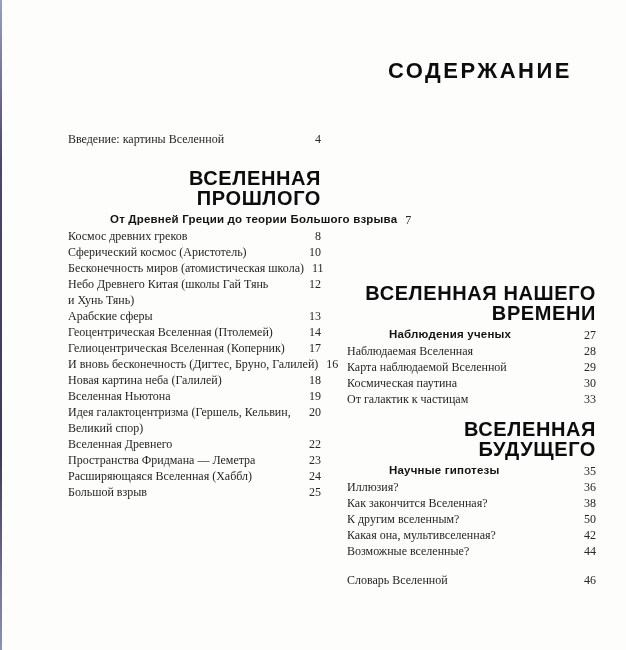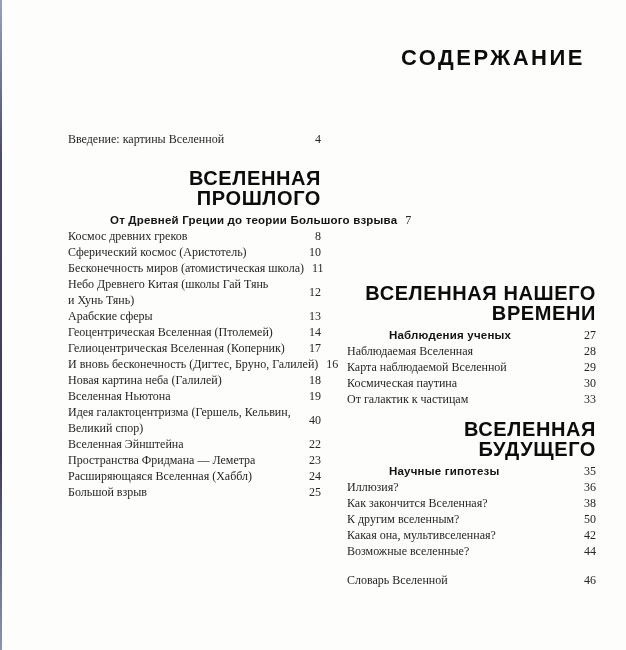--- a/index.html
+++ b/index.html
@@ -19,37 +19,37 @@
     position: absolute;
     left: 0; top: 0;
     width: 2px; height: 100%;
     background: linear-gradient(180deg, #9aa0c4 0%, #474770 25%, #3a3a5c 70%, #8d93b5 100%);
   }
 
   .page-title {
     position: absolute;
     top: 42px;
     right: 38px;
-    margin: 3px;
+    margin: 16px;
     font-family: "Liberation Sans", sans-serif;
     font-weight: bold;
     font-size: 22px;
     letter-spacing: 2.5px;
     color: #0c0c0c;
     white-space: nowrap;
   }
 
   .col { position: absolute; }
   .col-left  { left: 68px;  top: 131px; width: 253px; }
   .col-right { left: 347px; top: 283px; width: 249px; }
 
   .row {
     display: flex;
     justify-content: space-between;
-    align-items: center;
+    align-items: flex-start;
     font-size: 12px;
     line-height: 16px;
   }
   .row .lbl {
     white-space: pre;
     padding-right: 8px;
     color: #262626;
   }
   .row .pg {
     color: #262626;
@@ -157,25 +157,25 @@
   </div>
 
   <div class="row item">
     <span class="lbl">Вселенная Ньютона</span>
     <span class="pg">19</span>
   </div>
 
   <div class="row item">
     <span class="lbl">Идея галактоцентризма (Гершель, Кельвин,
 Великий спор)</span>
-    <span class="pg">40</span>
-  </div>
-
-  <div class="row item">
-    <span class="lbl">Вселенная Эйнштейна</span>
+    <span class="pg">20</span>
+  </div>
+
+  <div class="row item">
+    <span class="lbl">Вселенная Древнего</span>
     <span class="pg">22</span>
   </div>
 
   <div class="row item">
     <span class="lbl">Пространства Фридмана — Леметра</span>
     <span class="pg">23</span>
   </div>
 
   <div class="row item">
     <span class="lbl">Расширяющаяся Вселенная (Хаббл)</span>

